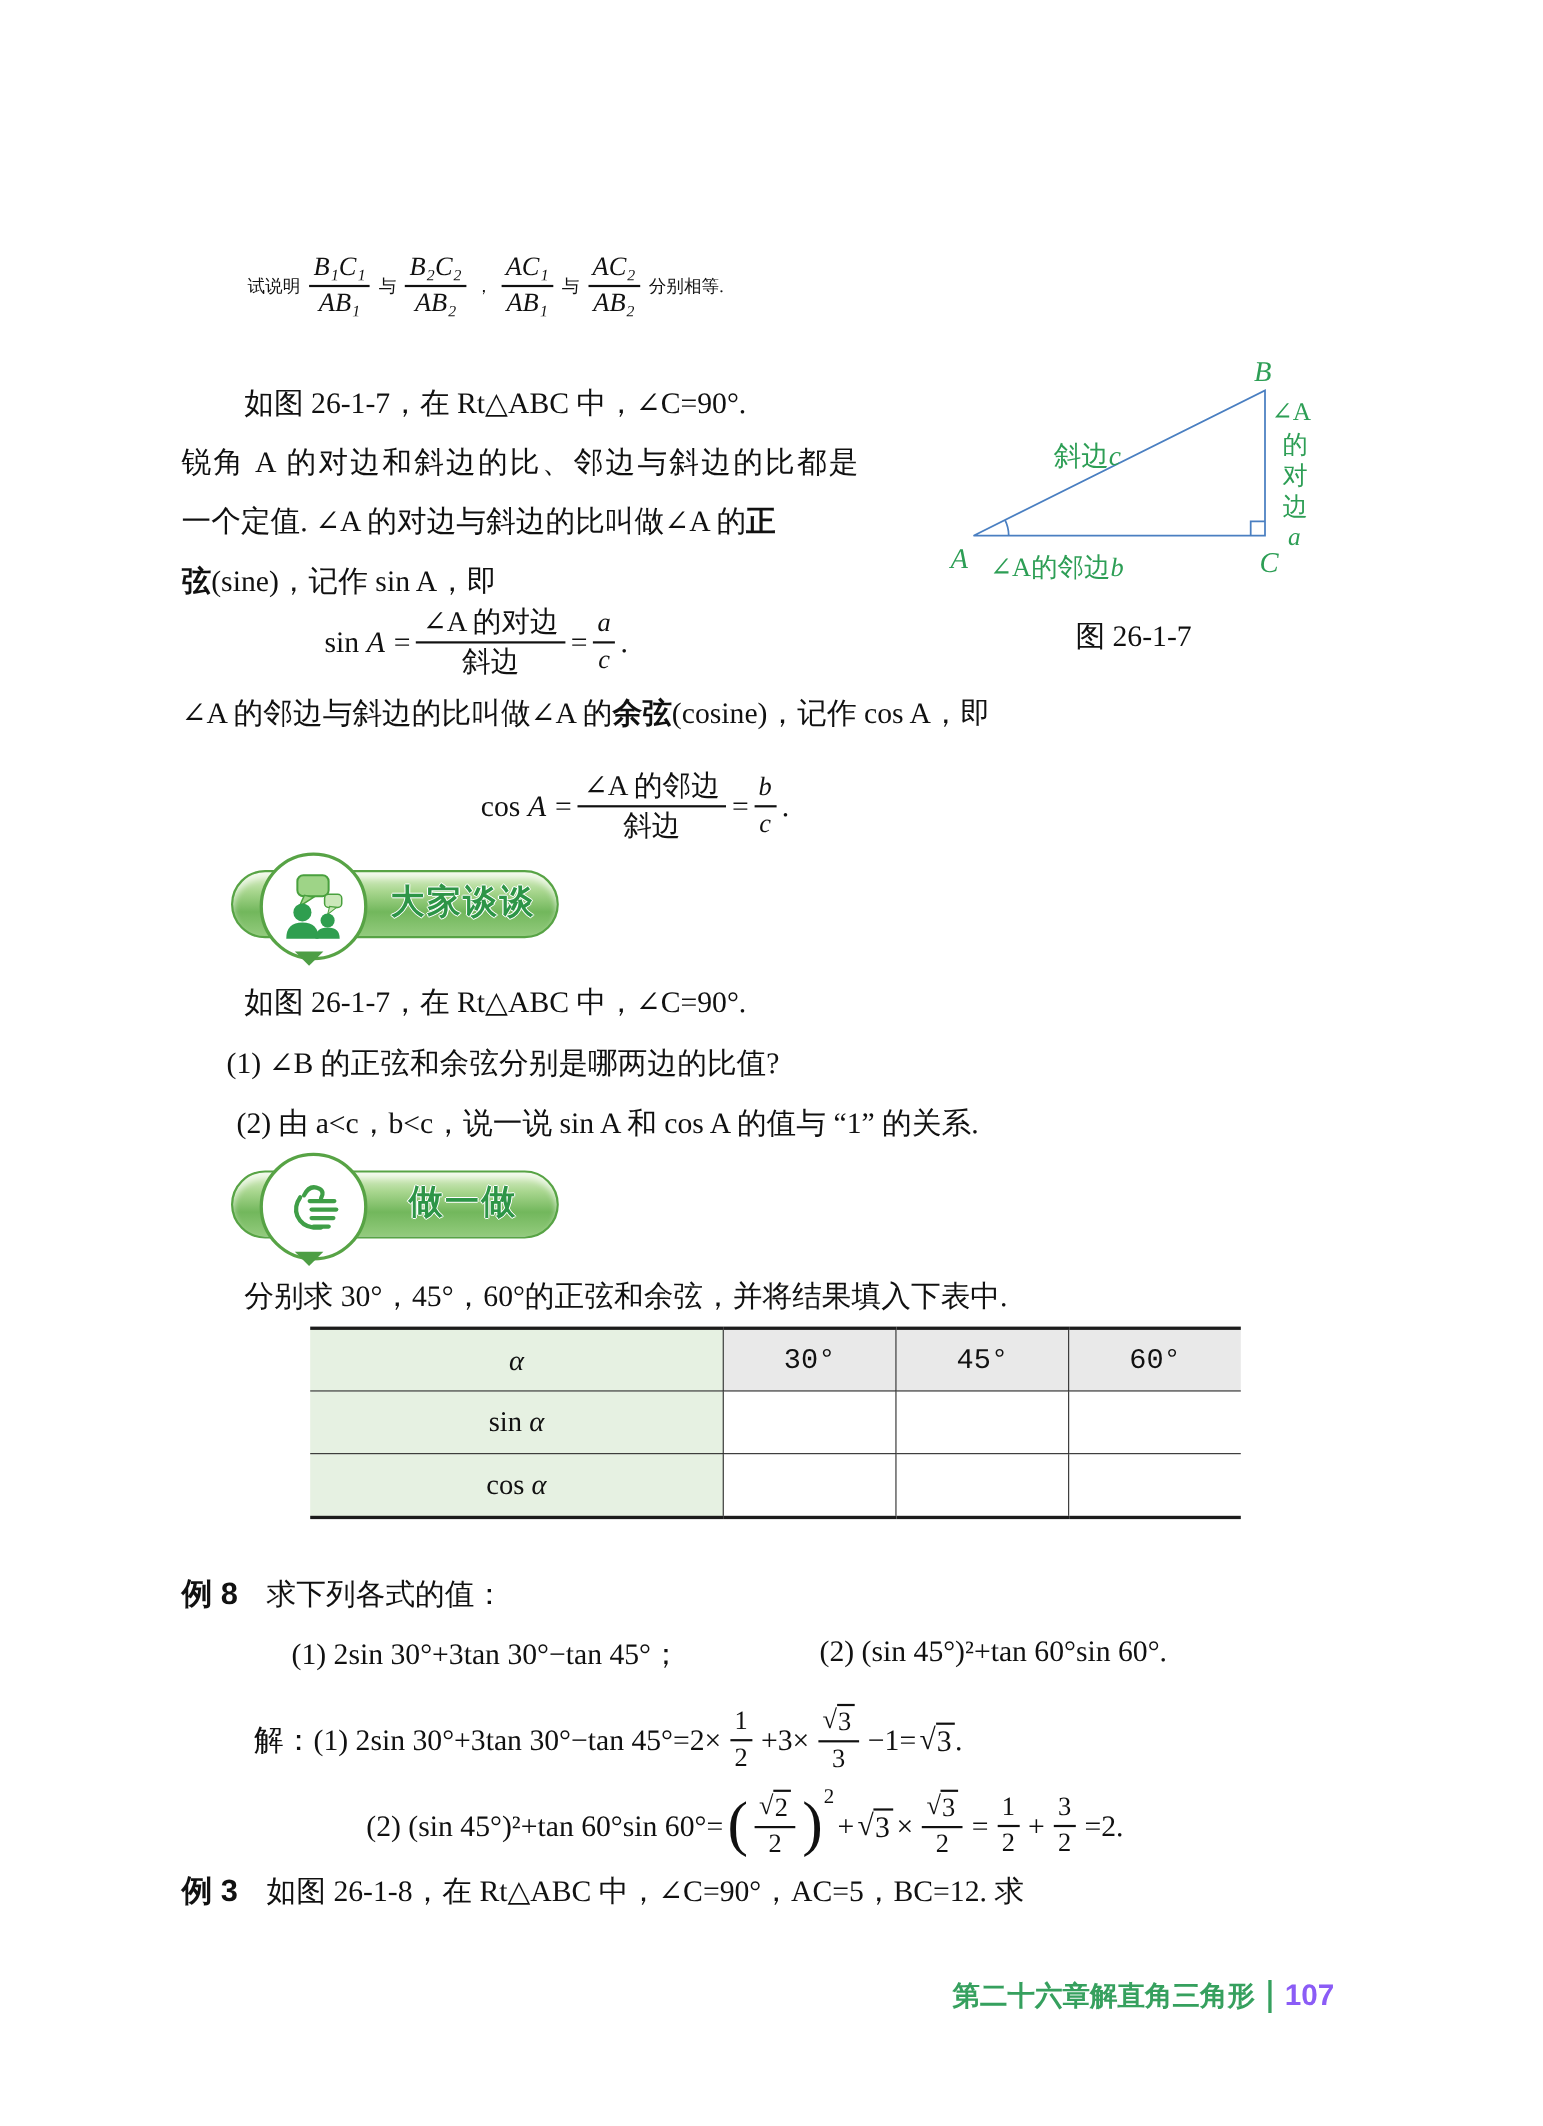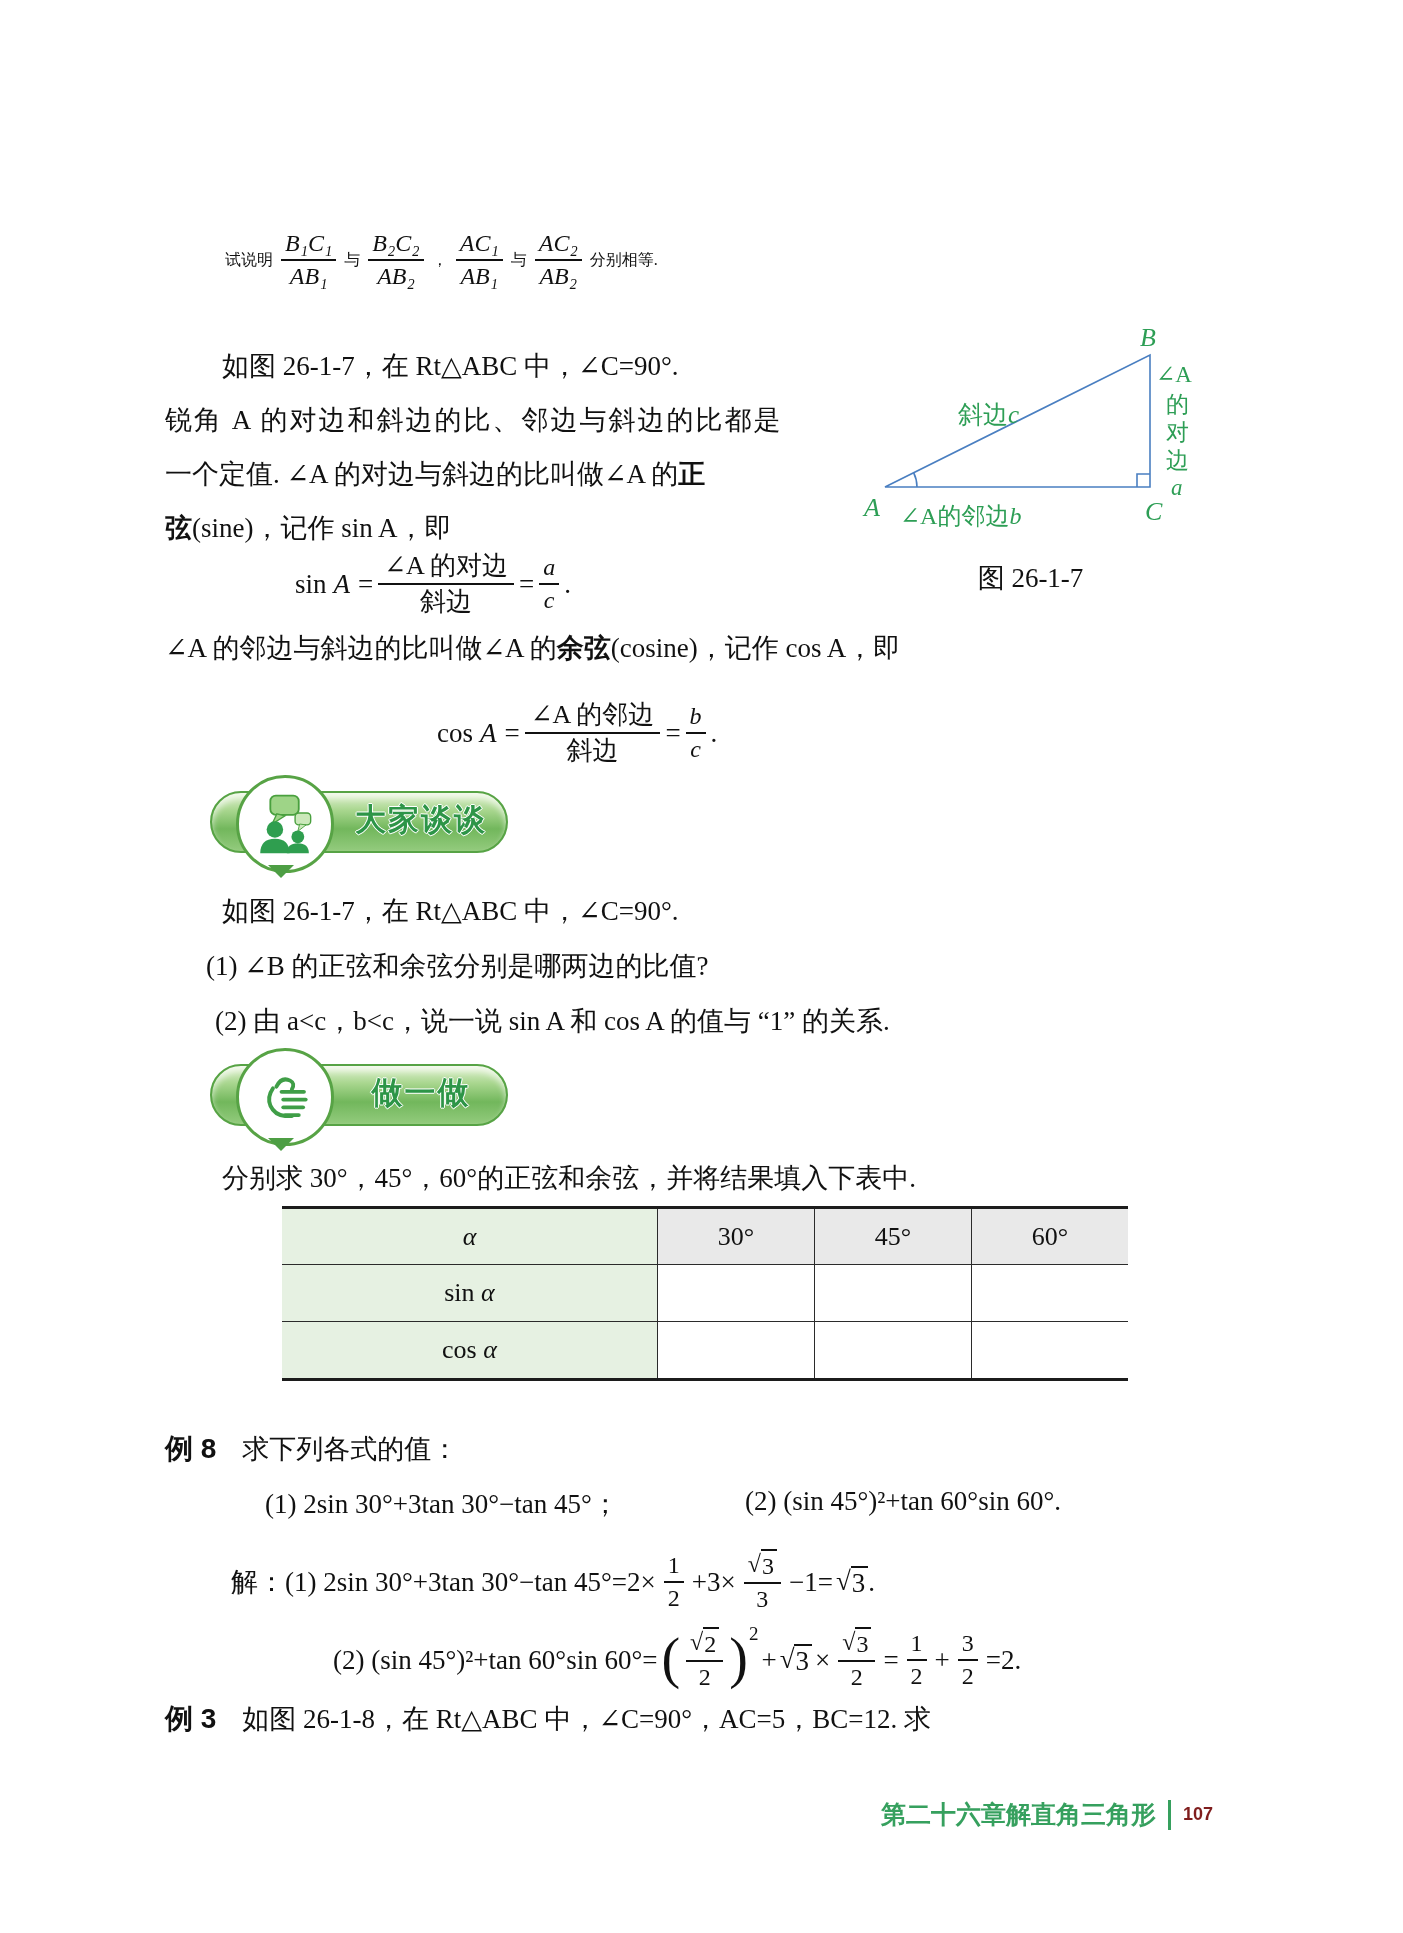--- a/index.html
+++ b/index.html
@@ -38,32 +38,32 @@
      text-shadow:0 1px 0 #fff,0 -1px 0 #fff,1px 0 0 #fff,-1px 0 0 #fff;letter-spacing:2px;}
   
   #figure svg text{font-family:"Liberation Serif","DejaVu Serif",serif;}
   .fig-caption{position:absolute;top:240px;left:0;width:345px;text-align:center;font-size:27px;color:#111;}
   
   table.trig{border-collapse:collapse;table-layout:fixed;}
   table.trig th,table.trig td{border:1.6px solid #2b2b2b;font-size:26px;font-weight:normal;text-align:center;padding:0;}
   table.trig th{height:55px;background:#e9e9e9;}
   table.trig td{height:56px;background:#ffffff;}
   table.trig .c0{width:375px;background:#e6f1e2;}
-  table.trig .c{width:156px;}
+  table.trig .c{width:156px;font-family:Liberation Mono, monospace;}
   table.trig tr:first-child th{border-top:3px solid #1c1c1c;}
   table.trig tr:last-child td{border-bottom:3px solid #1c1c1c;}
   table.trig th:first-child,table.trig td:first-child{border-left:none;}
   table.trig th:last-child,table.trig td:last-child{border-right:none;}
   
   #footer{position:absolute;top:1798px;right:190px;display:flex;align-items:center;
      font-family:"Liberation Sans",sans-serif;font-weight:bold;}
   #footer .chap{color:#36a05e;font-size:25px;}
   #footer .sect{color:#36a05e;font-size:25px;}
   #footer .bar{width:3px;height:30px;background:#36a05e;margin:0 12px;}
-  #footer .pg{color:#7f1d1d;font-size:18px;}
+  #footer .pg{color:#8b5cf6;font-size:27px;}
 </style>
 </head>
 <body>
 
 <div id="page">
 
   <div class="abs row" style="left:222px;top:222px;height:76px;">
     <span class="seg">试说明</span>
     <span class="mfrac it">
       <span class="num">B₁C₁</span>

